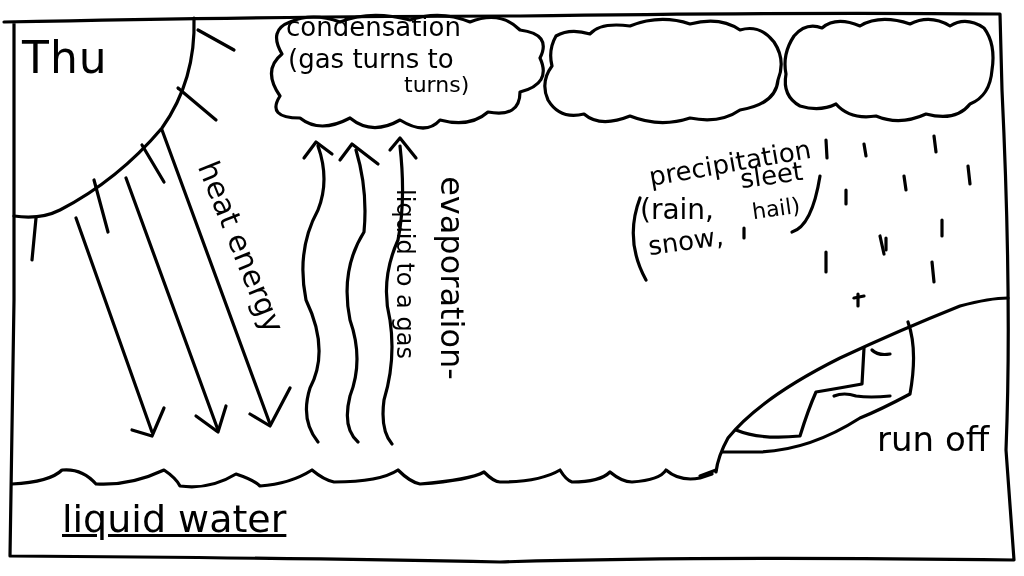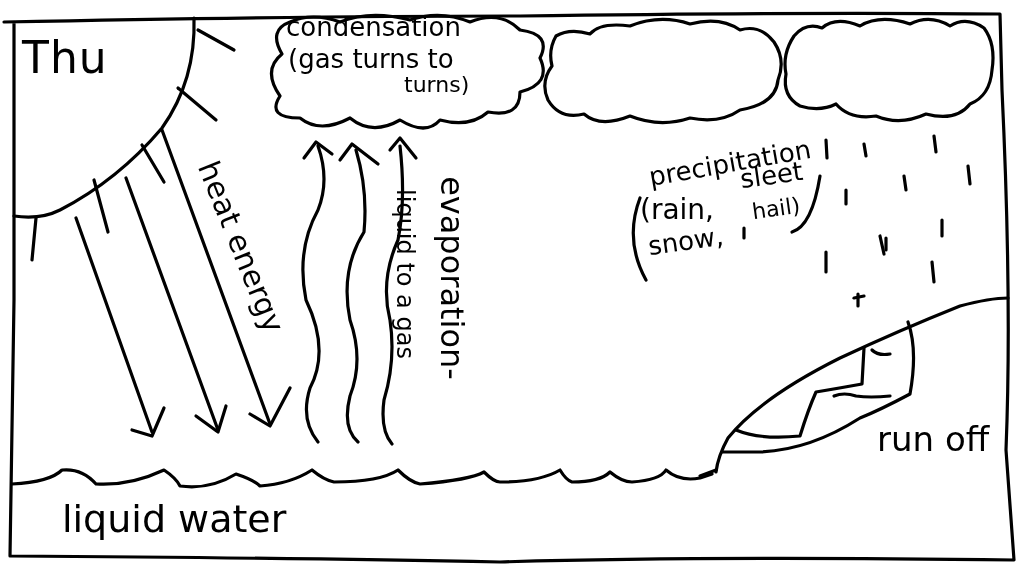--- a/index.html
+++ b/index.html
@@ -30,21 +30,21 @@
     .evap-sub {
       left: 320px; top: 262px; font-size: 24px;
       transform: rotate(90deg); transform-origin: center;
     }
     .precip-lbl { left: 648px; top: 150px; font-size: 26px; transform: rotate(-10deg); }
     .rain-lbl { left: 640px; top: 196px; font-size: 28px; }
     .sleet-lbl { left: 740px; top: 162px; font-size: 26px; transform: rotate(-8deg); }
     .snow-lbl { left: 648px; top: 228px; font-size: 26px; transform: rotate(-8deg); }
     .hail-lbl { left: 752px; top: 198px; font-size: 22px; transform: rotate(-8deg); }
     .runoff-lbl { left: 846px; top: 422px; font-size: 34px; margin-left: 31px; }
-    .water-lbl { left: 62px; top: 500px; font-size: 38px; }
+    .water-lbl { left: 62px; top: 500px; font-size: 38px; text-decoration: underline; }
   </style>
 </head>
 <body>
 
 <div id="stage">
 
   <svg width="1024" height="576" viewBox="0 0 1024 576">
 
     <path class="ink" d="M4,22 Q300,16 520,16 Q800,12 1000,14 L1002,90 Q1012,300 1006,450 L1014,560 Q700,556 500,562 Q300,558 10,556 L14,300 L14,22"></path>
 

